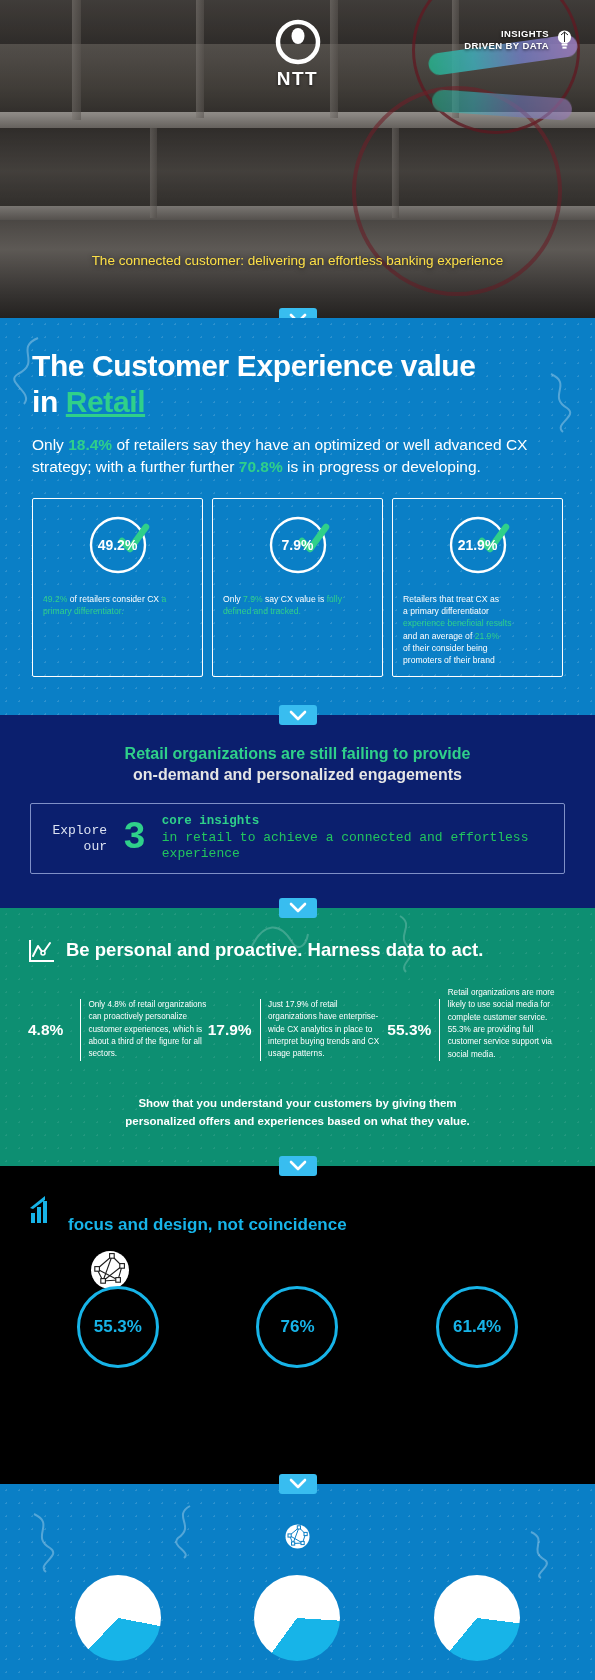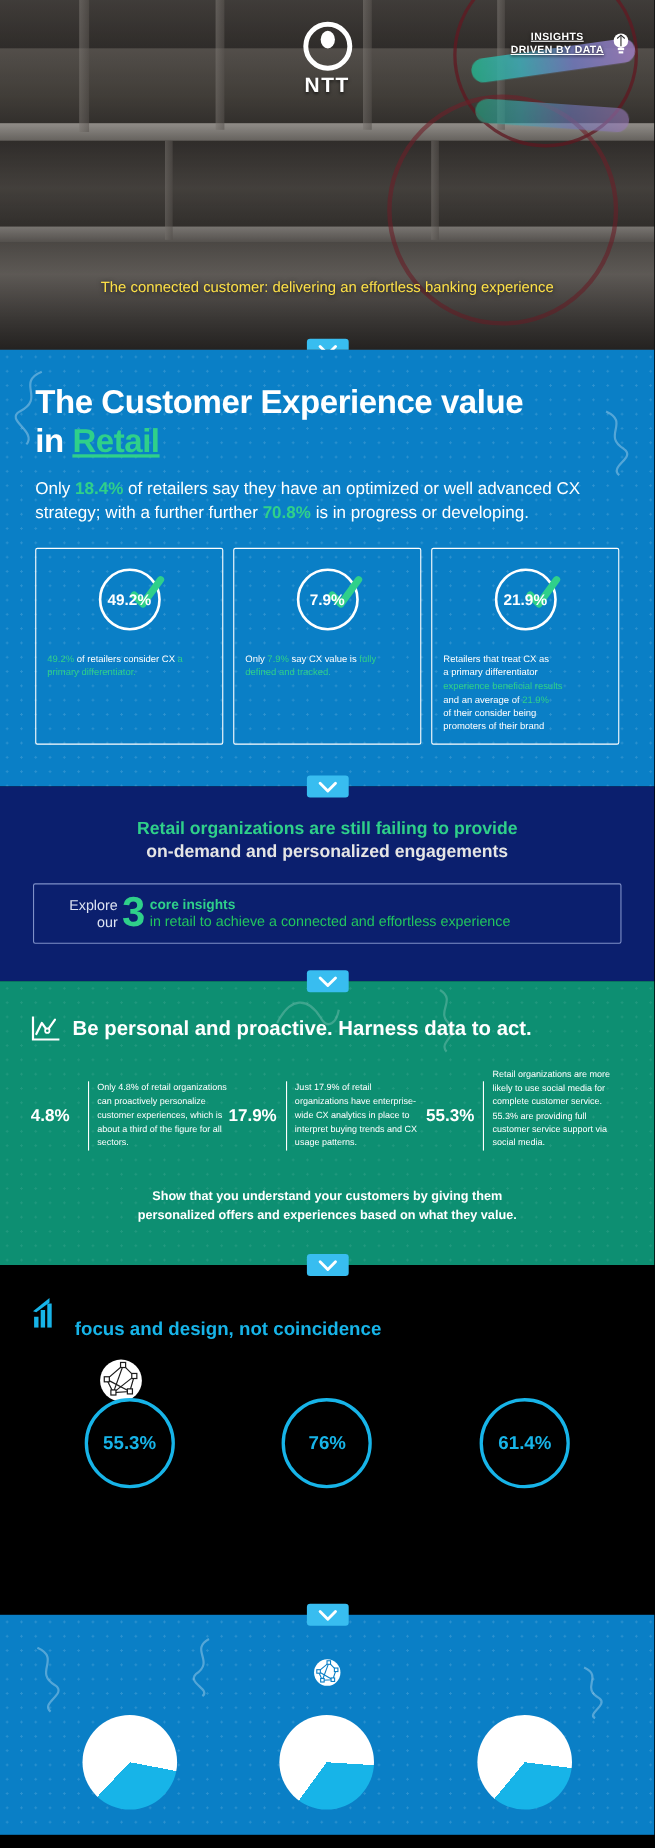--- a/index.html
+++ b/index.html
@@ -60,21 +60,21 @@
   .ntt-mark { width:46px; height:46px; margin:0 auto; }
   .ntt-word {
     font-weight:bold; font-size:19px; letter-spacing:1.5px;
     margin-top:3px; text-shadow:0 1px 3px rgba(0,0,0,.6);
   }
   .insights {
     position:absolute; right:22px; top:28px; z-index:5;
     display:flex; align-items:center; gap:7px;
     color:#fff; text-shadow:0 1px 3px rgba(0,0,0,.8);
   }
-  .insights-txt { text-align:center; font-size:9.5px; font-weight:bold; letter-spacing:.4px; line-height:1.25;text-decoration:underline; }
+  .insights-txt { text-align:right; font-size:9.5px; font-weight:bold; letter-spacing:.4px; line-height:1.25; }
   .bulb-icon { width:17px; height:22px; }
 
   .hero-title {
     position:absolute; left:0; right:0; top:142px; z-index:5;
     text-align:center; color:#fff;
     font-size:34px; font-weight:bold; line-height:1.12;
     letter-spacing:-.3px;
     text-shadow:0 2px 7px rgba(0,0,0,.55);
     padding: 0 18px;
   }
@@ -139,21 +139,21 @@
     position:relative; width:595px; background:#0b1f6e;
     padding: 28px 30px 34px;
   }
   .navy-head {
     text-align:center; font-size:16px; font-weight:bold; line-height:1.32;
   }
   .navy-head .g { color:#2fd08a; }
   .navy-head .w { color:#e5e5e5; }
   .explore-box {
     margin-top:18px; border:1px solid #7f90c7; border-radius:2px;
-    padding:10px 14px; display:flex; align-items:center; gap:4px;
+    padding:10px 14px; display:flex; align-items:center; gap:16px;font-family:Liberation Mono, monospace;
   }
   .explore-l {
     color:#dde3f2; font-size:13px; line-height:1.22; text-align:right; min-width:62px;
   }
   .explore-num { color:#2fd08a; font-size:38px; font-weight:bold; line-height:.86; }
   .explore-r { line-height:1.25; }
   .explore-r .t1 { color:#2fd08a; font-size:12.5px; font-weight:bold; display:block; }
   .explore-r .t2 { color:#22c55e; font-size:13px; display:block; }
 
   

